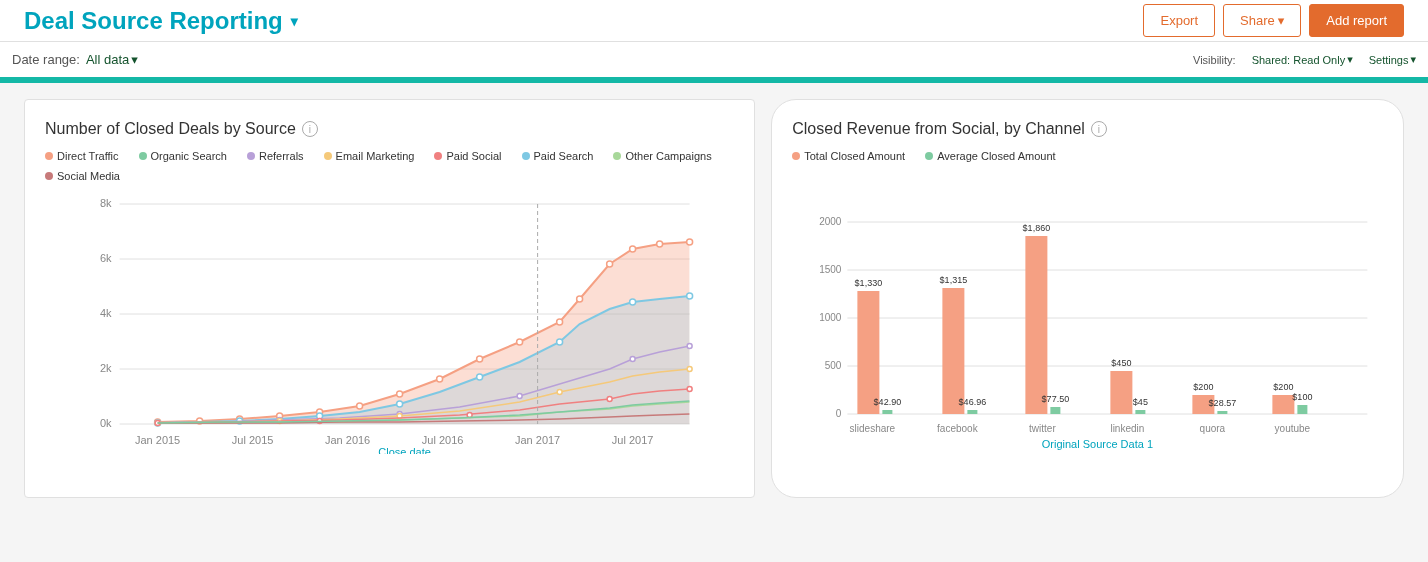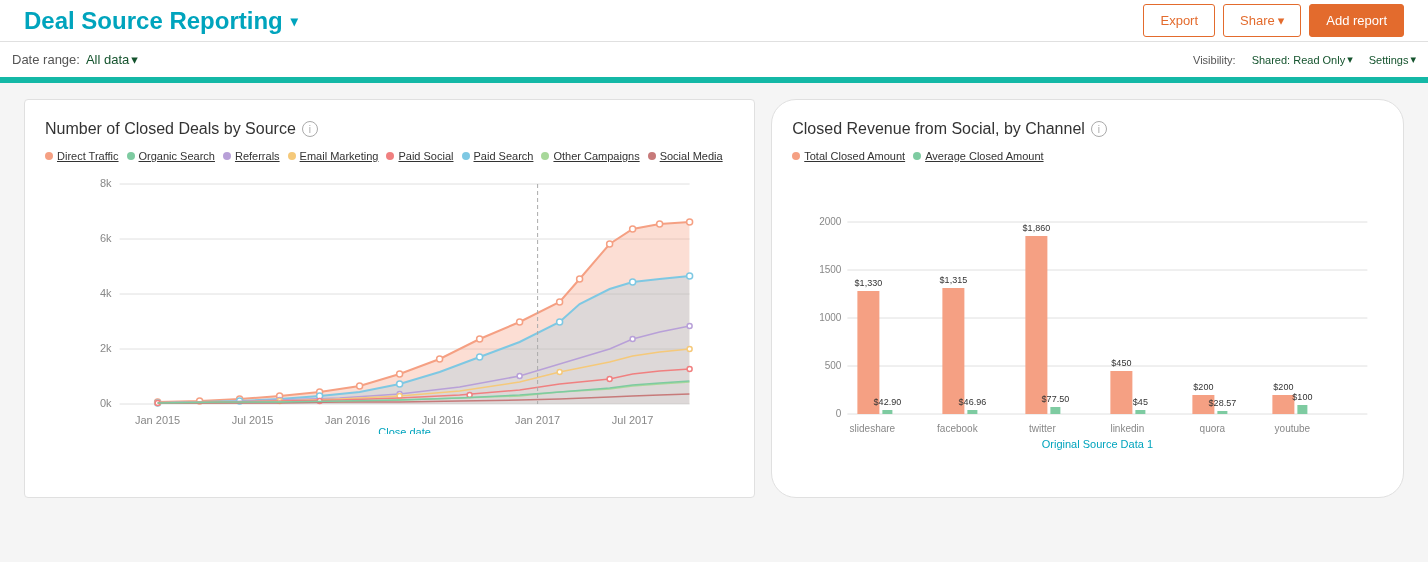--- a/index.html
+++ b/index.html
@@ -18,21 +18,21 @@
     .toolbar-left { display: flex; align-items: center; gap: 6px; font-size: 13px; color: #555; }
     .toolbar-link { color: #14532d; cursor: pointer; display: flex; align-items: center; gap: 2px; }
     .toolbar-right { display: flex; align-items: center; gap: 16px; font-size: 11px; color: #555; }
     
     .main { padding: 16px 24px; display: flex; gap: 16px; }
     
     .chart-card { background: #fff; border: 1px solid #e0e0e0; border-radius: 4px; padding: 20px; flex: 1; }
     .chart-title { font-size: 16px; font-weight: 500; color: #333; margin-bottom: 12px; display: flex; align-items: center; gap: 6px; }
     .info-icon { width: 16px; height: 16px; border-radius: 50%; border: 1px solid #aaa; display: inline-flex; align-items: center; justify-content: center; font-size: 10px; color: #aaa; cursor: pointer; }
     
-    .legend { display: flex; flex-wrap: wrap; gap: 8px 8px; margin-bottom: 12px; font-size: 11px; text-decoration: underline; }
+    .legend { display: flex; flex-wrap: wrap; gap: 8px 20px; margin-bottom: 12px; font-size: 11px; }
     .legend-item { display: flex; align-items: center; gap: 4px; }
     .legend-dot { width: 8px; height: 8px; border-radius: 50%; }
     
     
     .left-chart svg { width: 100%; height: 260px; }
     
     
     .right-chart svg { width: 100%; height: 280px; }
     .axis-y-label { font-size: 11px; fill: #888; }
     

